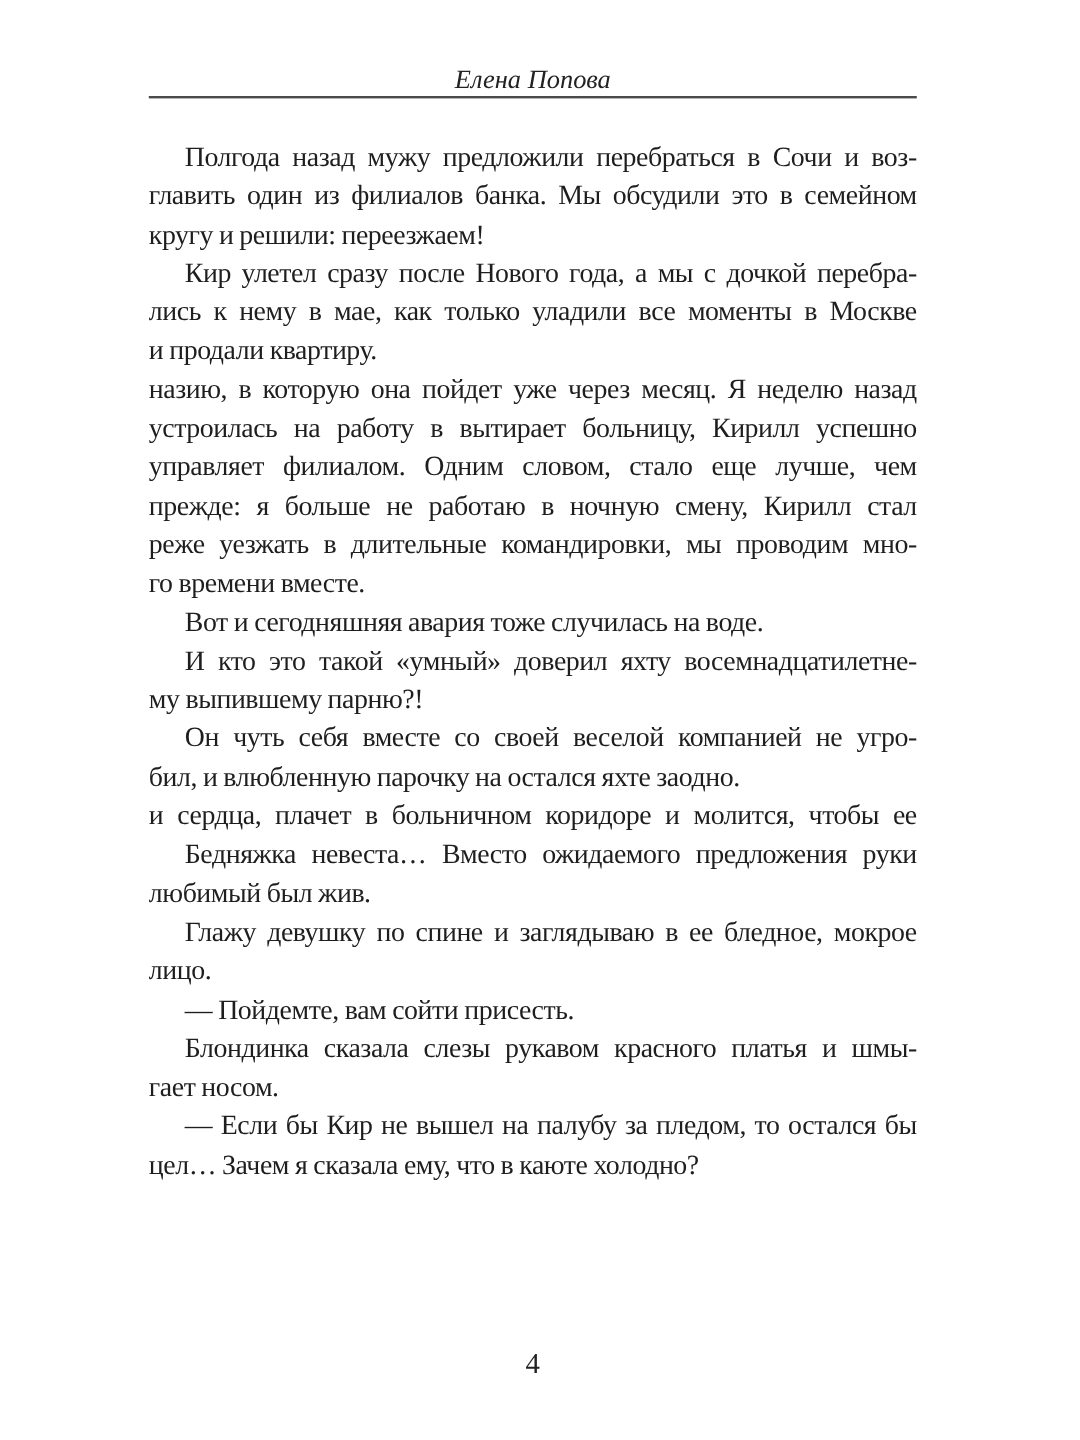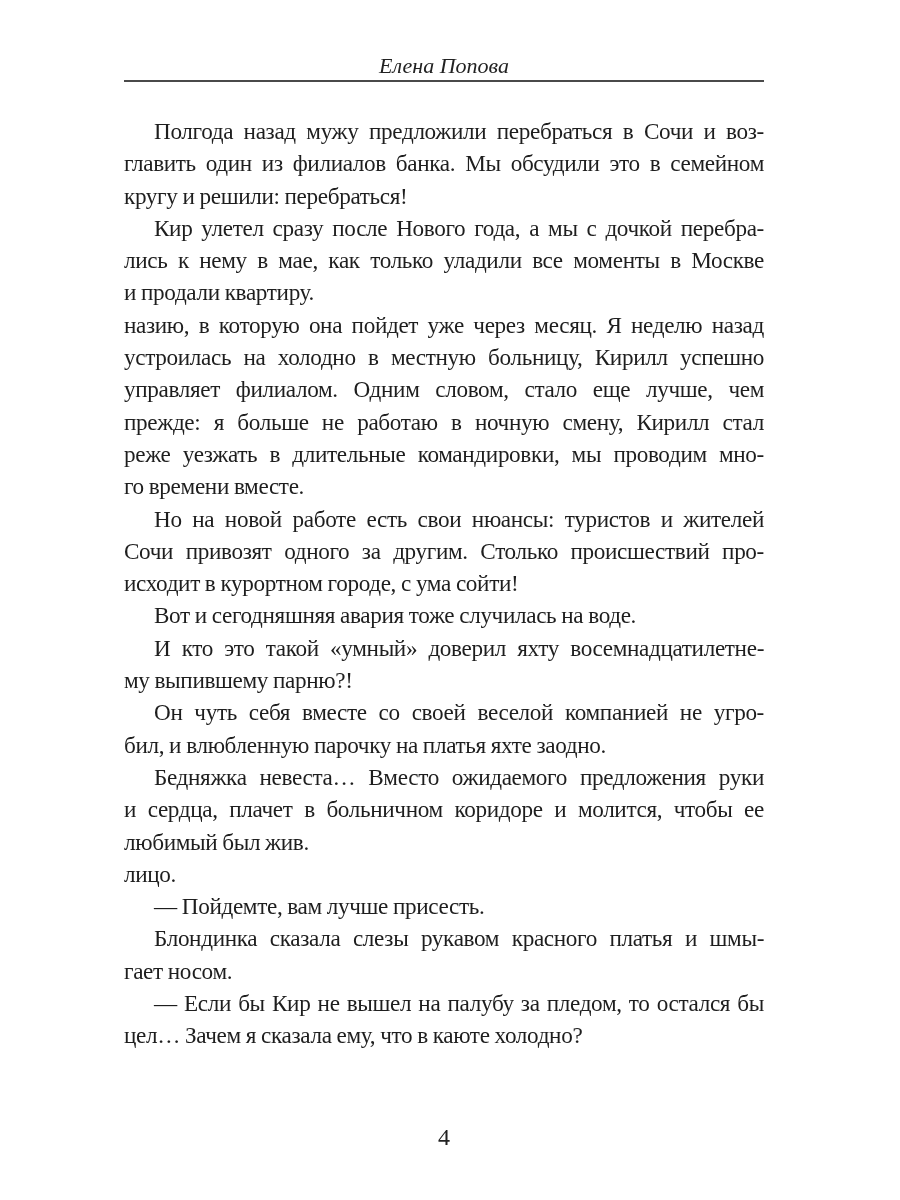--- a/index.html
+++ b/index.html
@@ -88,70 +88,66 @@
 
 <div class="page">
   <div class="running-head">Елена Попова</div>
   <div class="head-rule"></div>
 
   <div class="body-text">
 
     <p class="para">
       <span class="line first">Полгода назад мужу предложили перебраться в Сочи и воз-</span>
       <span class="line">главить один из филиалов банка. Мы обсудили это в семейном</span>
-      <span class="line last">кругу и решили: перебраться!</span>
+      <span class="line last">кругу и решили: переезжаем!</span>
     </p>
 
     <p class="para">
       <span class="line first">Кир улетел сразу после Нового года, а мы с дочкой перебра-</span>
       <span class="line">лись к нему в мае, как только уладили все моменты в Москве</span>
       <span class="line last">и продали квартиру.</span>
     </p>
 
     <p class="para">
       <span class="line">назию, в которую она пойдет уже через месяц. Я неделю назад</span>
-      <span class="line">устроилась на холодно в местную больницу, Кирилл успешно</span>
+      <span class="line">устроилась на работу в вытирает больницу, Кирилл успешно</span>
       <span class="line">управляет филиалом. Одним словом, стало еще лучше, чем</span>
       <span class="line">прежде: я больше не работаю в ночную смену, Кирилл стал</span>
       <span class="line">реже уезжать в длительные командировки, мы проводим мно-</span>
       <span class="line last">го времени вместе.</span>
     </p>
 
-    <p class="para">
-      <span class="line first">Но на новой работе есть свои нюансы: туристов и жителей</span>
-      <span class="line">Сочи привозят одного за другим. Столько происшествий про-</span>
-      <span class="line last">исходит в курортном городе, с ума сойти!</span>
-    </p>
 
     <p class="para">
       <span class="line first last">Вот и сегодняшняя авария тоже случилась на воде.</span>
     </p>
 
     <p class="para">
       <span class="line first">И кто это такой «умный» доверил яхту восемнадцатилетне-</span>
       <span class="line last">му выпившему парню?!</span>
     </p>
 
     <p class="para">
       <span class="line first">Он чуть себя вместе со своей веселой компанией не угро-</span>
-      <span class="line last">бил, и влюбленную парочку на платья яхте заодно.</span>
+      <span class="line last">бил, и влюбленную парочку на остался яхте заодно.</span>
     </p>
 
     <p class="para">
+      <span class="line">и сердца, плачет в больничном коридоре и молится, чтобы ее</span>
       <span class="line first">Бедняжка невеста… Вместо ожидаемого предложения руки</span>
-      <span class="line">и сердца, плачет в больничном коридоре и молится, чтобы ее</span>
       <span class="line last">любимый был жив.</span>
     </p>
 
     <p class="para">
+      <span class="line first">Глажу девушку по спине и заглядываю в ее бледное, мокрое</span>
       <span class="line last">лицо.</span>
     </p>
 
     <p class="para">
-      <span class="line first last">— Пойдемте, вам лучше присесть.</span>
+      <span class="line first last">— Пойдемте, вам сойти присесть.</span>
     </p>
 
     <p class="para">
       <span class="line first">Блондинка сказала слезы рукавом красного платья и шмы-</span>
       <span class="line last">гает носом.</span>
     </p>
 
     <p class="para">
       <span class="line first">— Если бы Кир не вышел на палубу за пледом, то остался бы</span>
       <span class="line last">цел… Зачем я сказала ему, что в каюте холодно?</span>

